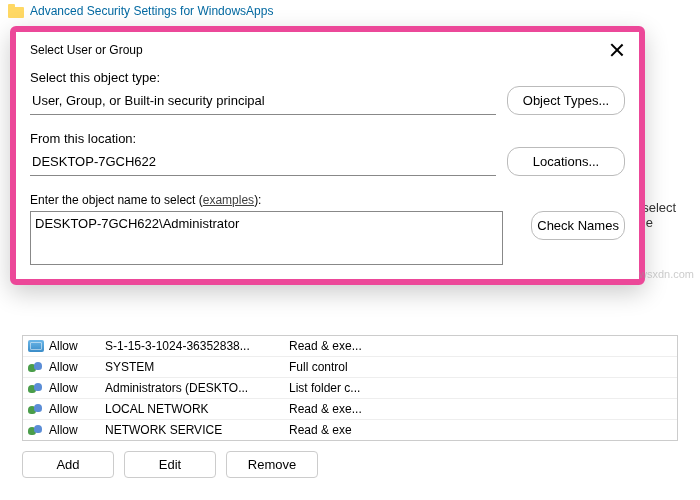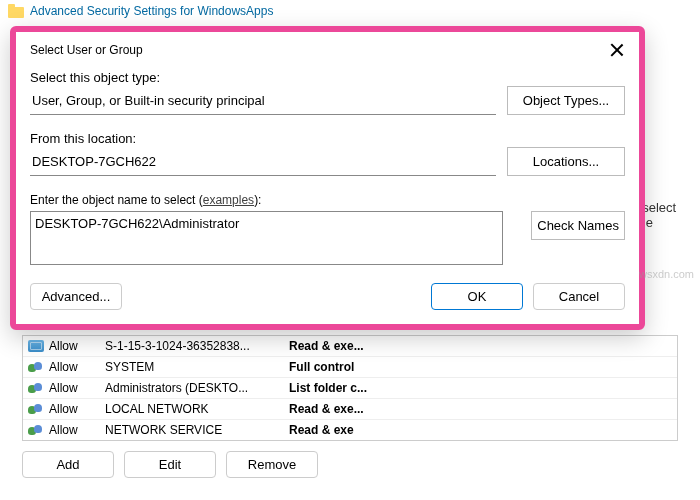--- a/index.html
+++ b/index.html
@@ -19,37 +19,37 @@
     .perm-row:first-child { border-top: 1px solid #ccc; }
     .u-icon { width: 18px; height: 16px; display: flex; align-items: center; justify-content: center; }
     .two-user { position: relative; width: 16px; height: 14px; }
     .two-user::before, .two-user::after { content: ""; position: absolute; width: 8px; height: 8px; border-radius: 50% 50% 40% 40%; }
     .two-user::before { background: #4a9d4a; left: 0; top: 4px; }
     .two-user::after { background: #5b8dd6; left: 6px; top: 2px; }
     .single-icon { width: 16px; height: 12px; background: linear-gradient(#6bb6e8,#3a8cc8); border-radius: 2px; position: relative; }
     .single-icon::after { content:""; position:absolute; inset:2px; border:1px solid rgba(255,255,255,.5); border-radius:1px;}
     .col-type { width: 52px; }
     .col-principal { width: 180px; white-space: nowrap; overflow: hidden; text-overflow: ellipsis; }
-    .col-access { flex: 1; white-space: nowrap; overflow: hidden; text-overflow: ellipsis; font-weight: bold; }
+    .col-access { flex: 1; white-space: nowrap; overflow: hidden; text-overflow: ellipsis; }
     
     .btn-row { display: flex; gap: 10px; margin-top: 10px; }
     .win-btn { background: #fff; border: 1px solid #ccc; border-radius: 4px; padding: 5px 0; width: 92px; text-align: center; cursor: pointer; font-size: 13px; }
     
     .dialog { position: absolute; left: 10px; top: 26px; width: 635px; background: #fff; border: 6px solid #ec4899; border-radius: 6px; box-shadow: 0 8px 24px rgba(0,0,0,.2); }
     .dlg-title { display: flex; align-items: center; justify-content: space-between; padding: 10px 14px 8px; font-size: 15px; }
     .close-x { width: 16px; height: 16px; cursor: pointer; position: relative; }
     .close-x::before, .close-x::after { content: ""; position: absolute; left: 7px; top: 0; width: 1.5px; height: 16px; background: #000; }
     .close-x::before { transform: rotate(45deg); }
     .close-x::after { transform: rotate(-45deg); }
     .dlg-body { padding: 4px 14px 14px; }
     .field-row { display: flex; align-items: flex-end; gap: 11px; margin-bottom: 16px; }
     .field-left { flex: 1; }
     .field-label { font-size: 13px; margin-bottom: 4px; display: block; }
     .ro-box { border-bottom: 1px solid #888; padding: 4px 2px 6px; font-size: 13px; }
-    .side-btn { width: 118px; background: #fff; border: 1px solid #bbb; border-radius: 0; padding: 6px 0; text-align: center; cursor: pointer; font-size: 13px; }
+    .side-btn { width: 118px; background: #fff; border: 1px solid #bbb; border-radius: 12px; padding: 6px 0; text-align: center; cursor: pointer; font-size: 13px; }
     .link { color: #404040; text-decoration: underline; cursor: pointer; }
     .ta-box { width: 100%; height: 54px; border: 1px solid #888; padding: 4px; font-size: 13px; resize: none; outline: none; font-family: inherit; }
     .ta-row { display: flex; gap: 28px; align-items: flex-start; }
     .dlg-footer { display: flex; gap: 10px; margin-top: 18px; }
     .ok-btn { border: 1px solid #0078d4; }
     .spacer { flex: 1; }
     .watermark { position: absolute; right: 6px; top: 268px; font-size: 11px; color: #999; opacity: .5; }
   </style>
 </head>
 <body>
@@ -138,22 +138,16 @@
     <div>
       <span class="field-label">
         <span>Enter the object name to select (</span><span class="link">examples</span><span>):</span>
       </span>
       <div class="ta-row">
         <textarea class="ta-box" style="">DESKTOP-7GCH622\Administrator</textarea>
         <div class="side-btn">Check Names</div>
       </div>
     </div>
 
-    <div class="dlg-footer">
-      <div class="win-btn">Advanced...</div>
-      <div class="spacer"></div>
-      <div class="win-btn ok-btn">OK</div>
-      <div class="win-btn">Cancel</div>
-    </div>
   </div>
 </div>
 
 <div class="watermark">wsxdn.com</div>
 
 </body></html>

